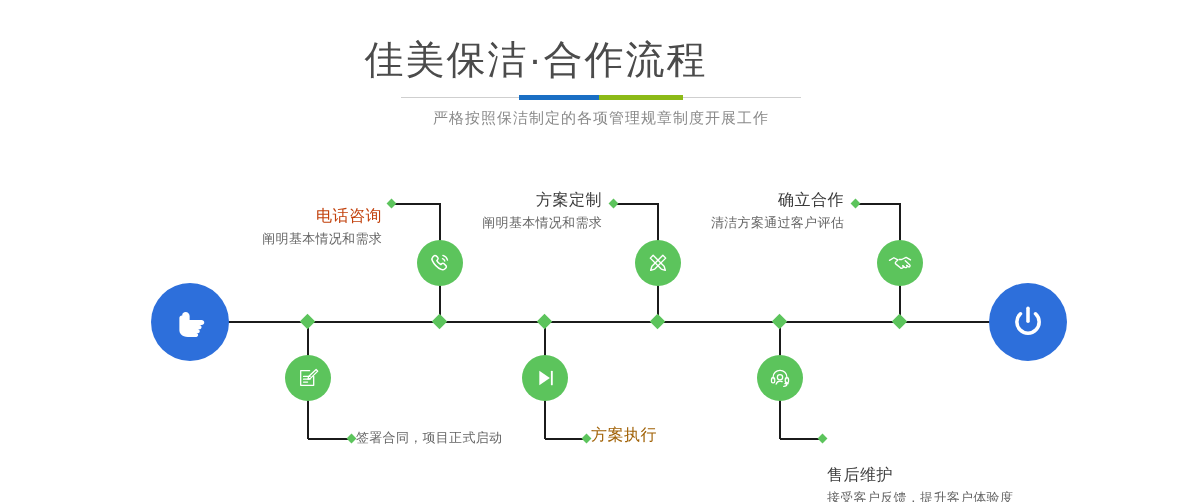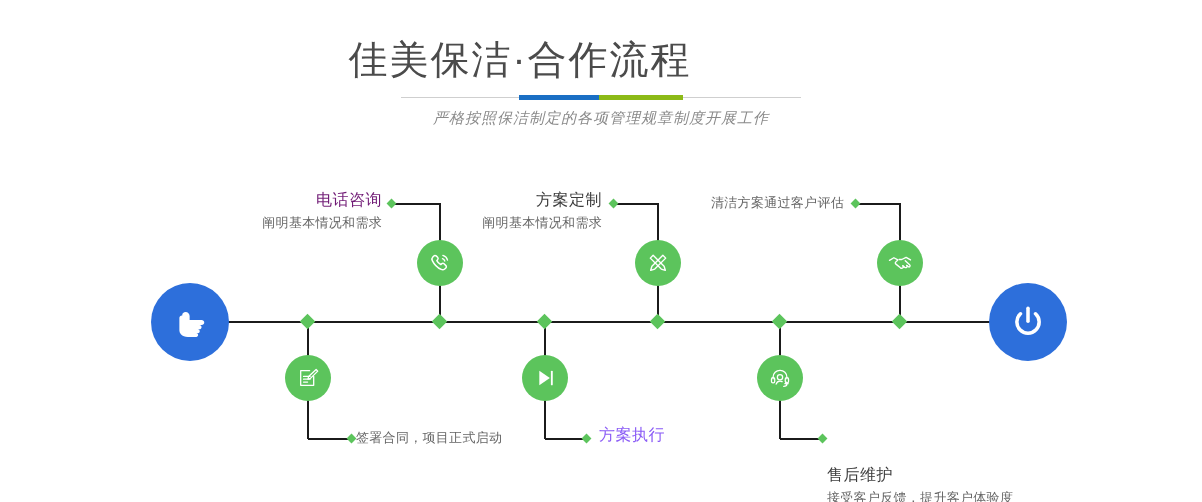--- a/index.html
+++ b/index.html
@@ -7,21 +7,21 @@
     width:1202px;height:502px;
     background:#ffffff;
     font-family:"Liberation Sans","DejaVu Sans",sans-serif;
     overflow:hidden;
   }
   #root{position:relative;width:1202px;height:502px;}
 
   
   .header{position:absolute;left:0;top:0;width:1202px;text-align:center;}
   .title{
-    position:absolute;left:0;top:36px;width:1040px;
+    position:absolute;left:16px;top:36px;width:1040px;
     font-size:39px;line-height:48px;
     letter-spacing:2px;
     color:#4b4b4b;font-weight:normal;
   }
   .divider{
     position:absolute;left:401px;top:95px;width:400px;height:5px;
   }
   .divider .hair{
     position:absolute;left:0;top:2px;width:400px;height:1px;background:#cfcfcf;
   }
@@ -89,21 +89,21 @@
 
 <div id="root">
 
   <div class="header">
     <div class="title" style="color: rgb(75, 75, 75);">佳美保洁·合作流程</div>
     <div class="divider">
       <div class="hair" style="background: rgb(207, 207, 207);"></div>
       <div class="segA" id="segA" style="background: rgb(26, 111, 196);"></div>
       <div class="segB" id="segB" style="background: rgb(140, 186, 23);"></div>
     </div>
-    <div class="subtitle" style="color: rgb(138, 138, 138); font-style: italic;">严格按照保洁制定的各项管理规章制度开展工作</div>
+    <div class="subtitle" style="color: rgb(138, 138, 138);">严格按照保洁制定的各项管理规章制度开展工作</div>
   </div>
 
   <div class="axis" style="background: rgb(27, 27, 27);"></div>
 
   <div class="endpoint ep-left" id="epLeft" style="background: rgb(45, 111, 219);">
     <span>
       <svg width="40" height="40" viewBox="0 0 64 64">
         <path fill="#ffffff" d="M25 16c3.6 0 6.4 2.8 6.4 6.3v6.4h19.2c2.3 0 4.2 1.8 4.2 4.1 0 2.2-1.9 4-4.2 4h-3.6c1.9 0 3.5 1.5 3.5 3.4s-1.6 3.4-3.5 3.4h-2.6c1.8 0 3.2 1.4 3.2 3.2s-1.4 3.2-3.2 3.2h-2.3c1.6 0 2.9 1.3 2.9 2.9s-1.3 2.9-2.9 2.9H28.5c-4.6 0-8.3-1.5-11.1-4.4-1.4-1.5-2.4-3.6-2.4-6.1V25.7c0-2.3 1.8-4.1 4-4.1h.6v-.8c0-2.6 2.1-4.8 5.4-4.8z"></path>
       </svg>
     </span>
@@ -126,21 +126,21 @@
     <div class="bubble bg" style="left: 417px; top: 240px; background: rgb(92, 196, 92);">
       <span>
         <svg width="26" height="26" viewBox="0 0 64 64">
           <path fill="none" stroke="#ffffff" stroke-width="3.6" stroke-linecap="round" stroke-linejoin="round" d="M22.5 14.5c-1.6-1.6-4.1-1.5-5.6.1l-2.6 2.8c-2.1 2.3-2.6 5.7-1.2 8.6 4.6 9.5 12.3 17.3 21.9 21.9 2.9 1.4 6.3.9 8.6-1.2l2.8-2.6c1.6-1.5 1.7-4 .1-5.6l-4.5-4.5c-1.5-1.5-3.8-1.6-5.4-.3l-2.8 2.3c-4.1-2.2-7.5-5.6-9.7-9.7l2.3-2.8c1.3-1.6 1.2-3.9-.3-5.4z"></path>
           <path fill="none" stroke="#ffffff" stroke-width="3.2" stroke-linecap="round" d="M39 13.5a16 16 0 0 1 11.5 11.3"></path>
           <path fill="none" stroke="#ffffff" stroke-width="3.2" stroke-linecap="round" d="M38 21.5a8.6 8.6 0 0 1 5.8 5.7"></path>
         </svg>
       </span>
     </div>
     <div class="label top" style="left:110px;top:190px;width:272px;">
-      <div class="lt" style="color: #701a75;">电话咨询</div>
+      <div class="lt" style="color: #c2410c; margin-top: 16px;">电话咨询</div>
       <div class="ld" style="color: rgb(102, 102, 102);">阐明基本情况和需求</div>
     </div>
   </div>
 
   <div>
     <div class="stem g" style="left: 657px; top: 204px; height: 118px; background: rgb(27, 27, 27);"></div>
     <div class="arm g" style="left: 616px; top: 203px; width: 43px; background: rgb(27, 27, 27);"></div>
     <div class="dia-sm diaC" style="left: 610px; top: 200px; background: rgb(92, 196, 92);"></div>
     <div class="dia diaC" style="left: 652px; top: 316px; background: rgb(92, 196, 92);"></div>
     <div class="bubble bg" style="left: 635px; top: 240px; background: rgb(92, 196, 92);">
@@ -170,20 +170,21 @@
           <g stroke="#ffffff" stroke-width="3.1" fill="none" stroke-linecap="round" stroke-linejoin="round">
             <path d="M8 26 L18 20 L27 25 L22 30 Q20 32 22 34 L33 43 Q36 45 38.5 43 Q41 41 38.5 38.5"></path>
             <path d="M38.5 38.5 L43 42 Q45.5 43.5 47.5 41.5 Q49.5 39.5 47.5 37.5"></path>
             <path d="M47.5 37.5 L51 40.5 Q53 42 54.5 40 Q56 38 54 36.2 L44 27"></path>
             <path d="M56 25 L46 19 L36 24 L30 24"></path>
           </g>
         </svg>
       </span>
     </div>
     <div class="label top" style="left:572px;top:190px;width:272px;">
+      <div class="lt" style="color: rgb(60, 60, 60);">确立合作</div>
       <div class="ld" style="color: rgb(102, 102, 102);">清洁方案通过客户评估</div>
     </div>
   </div>
 
   <div>
     <div class="stem g" style="left: 307px; top: 322px; height: 117px; background: rgb(27, 27, 27);"></div>
     <div class="arm g" style="left: 308px; top: 438px; width: 44px; background: rgb(27, 27, 27);"></div>
     <div class="dia-sm diaC" style="left: 348px; top: 435px; background: rgb(92, 196, 92);"></div>
     <div class="dia diaC" style="left: 302px; top: 316px; background: rgb(92, 196, 92);"></div>
     <div class="bubble bg" style="left: 285px; top: 355px; background: rgb(92, 196, 92);">
@@ -211,21 +212,21 @@
     <div class="dia diaC" style="left: 539px; top: 316px; background: rgb(92, 196, 92);"></div>
     <div class="bubble bg" style="left: 522px; top: 355px; background: rgb(92, 196, 92);">
       <span>
         <svg width="26" height="26" viewBox="0 0 64 64">
           <path fill="#ffffff" d="M18 14 L44 32 L18 50 Z"></path>
           <rect x="46.5" y="14" width="4.6" height="36" rx="2.2" fill="#ffffff"></rect>
         </svg>
       </span>
     </div>
     <div class="label bottom" style="left:591px;top:425px;width:300px;">
-      <div class="lt" style="color: #8b5cf6; margin-left: 8px;">方案执行</div>
+      <div class="lt" style="color: #a16207;">方案执行</div>
     </div>
   </div>
 
   <div>
     <div class="stem g" style="left: 779px; top: 322px; height: 117px; background: rgb(27, 27, 27);"></div>
     <div class="arm g" style="left: 780px; top: 438px; width: 43px; background: rgb(27, 27, 27);"></div>
     <div class="dia-sm diaC" style="left: 819px; top: 435px; background: rgb(92, 196, 92);"></div>
     <div class="dia diaC" style="left: 774px; top: 316px; background: rgb(92, 196, 92);"></div>
     <div class="bubble bg" style="left: 757px; top: 355px; background: rgb(92, 196, 92);">
       <span>

